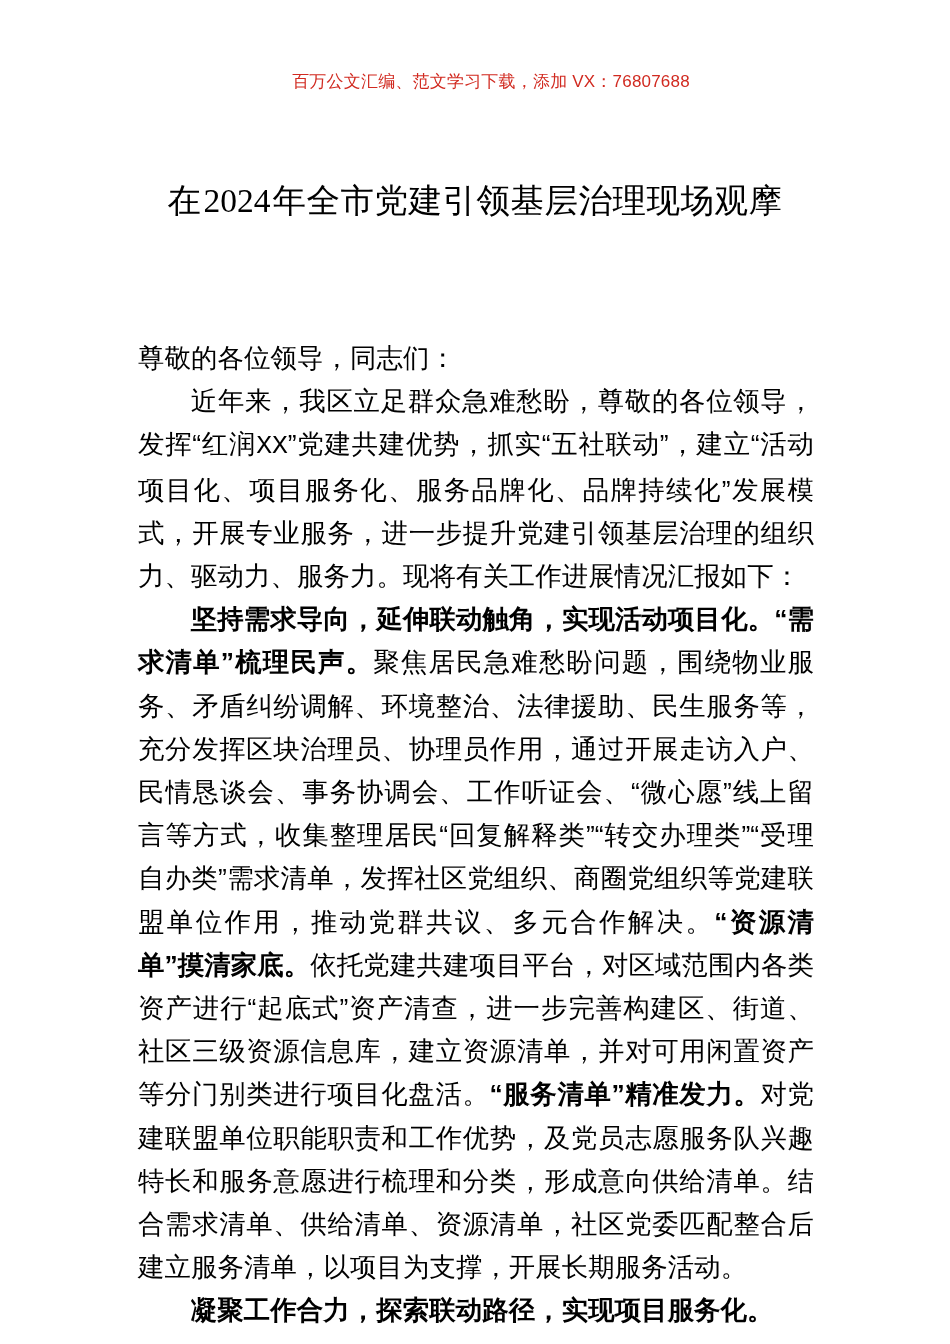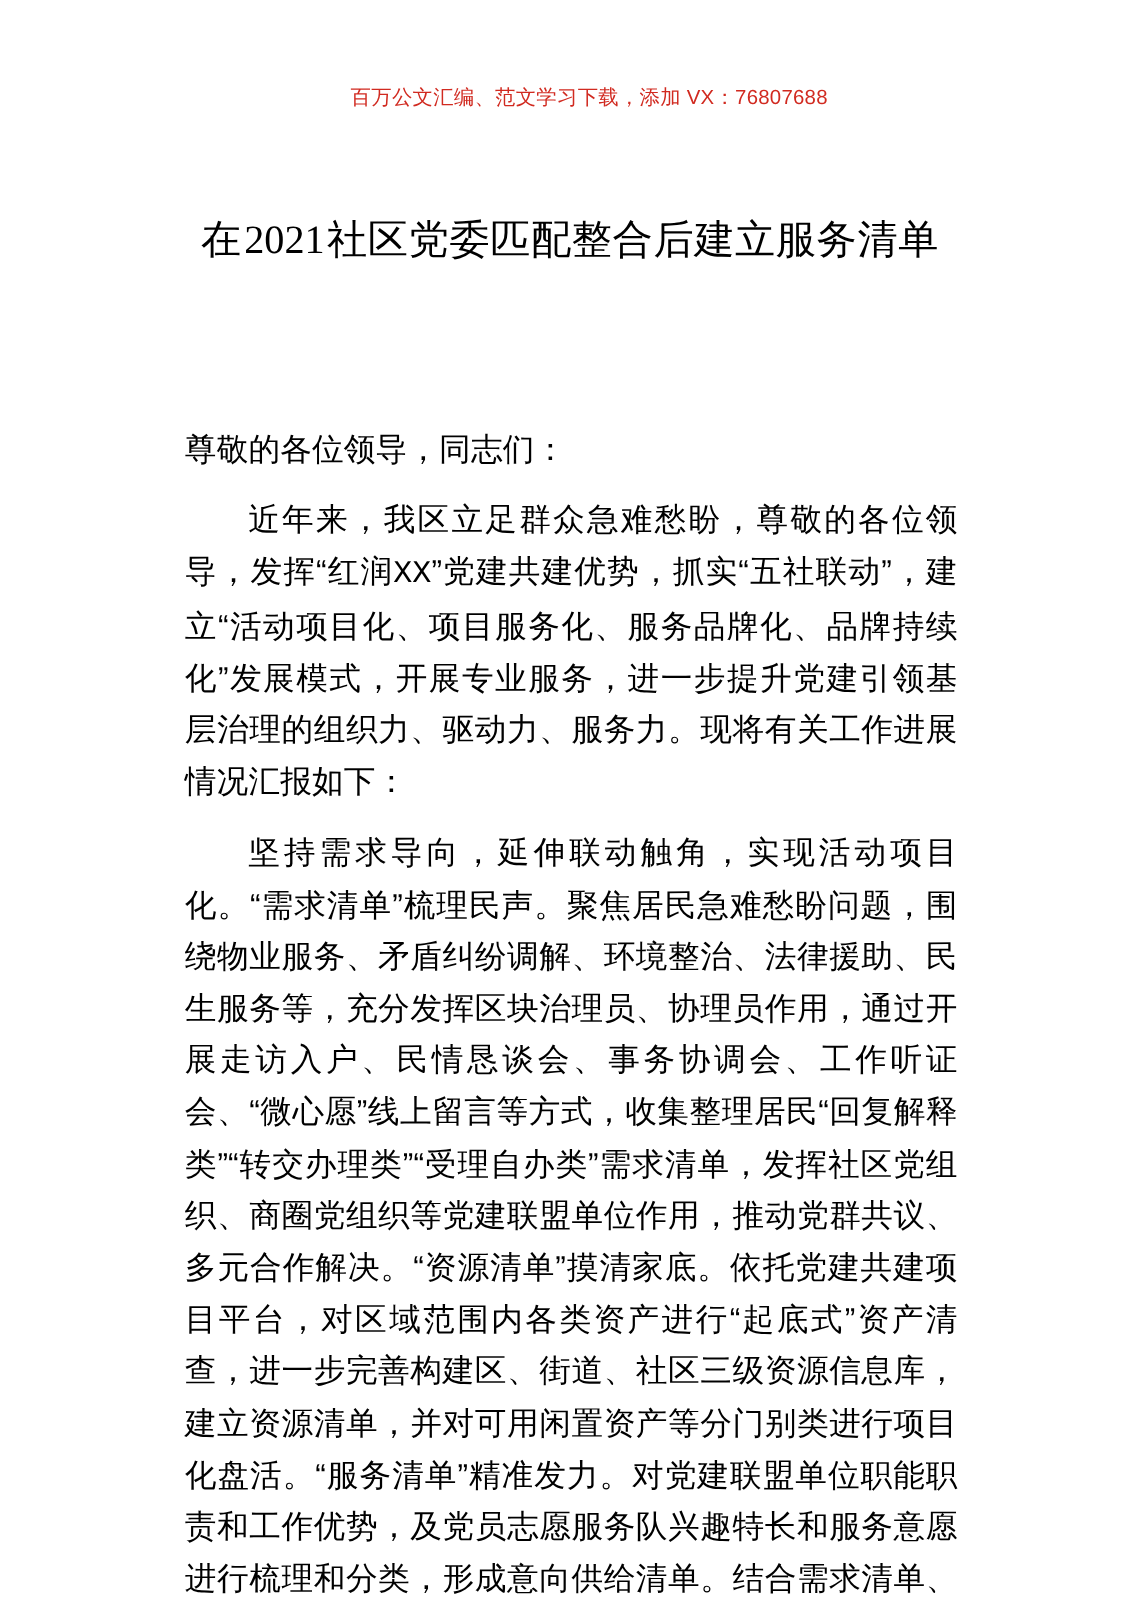--- a/index.html
+++ b/index.html
@@ -71,41 +71,41 @@
     left: 138px;
     width: 676px;
     font-size: 26.4px;
     line-height: 43.2px;
     text-align: justify;
     text-justify: inter-ideograph;
     letter-spacing: 0.1px;
     font-family: "Liberation Sans", "DejaVu Sans", sans-serif;
   }
   .doc-body p {
-    margin: 16px;
+    margin: 0;
     padding: 0;
     text-align: justify;
     text-justify: inter-ideograph;
   }
   .doc-body p.indent { text-indent: 2em; }
-  .doc-body b { font-weight: 400; }
+  .doc-body b { font-weight: 700; }
   .doc-body .lat {
     font-family: Liberation Mono, monospace;
     letter-spacing: 0;
   }
 </style>
 </head>
 <body>
 
 <div class="page">
 
   <div class="promo-header">百万公文汇编、范文学习下载，添加 VX：76807688</div>
 
   <div class="doc-title">
-    <span class="tline"><span>在</span><span class="lat">2021</span><span>社区党委匹配整合后建立服务清单</span></span>
+    <span class="tline"><span>在</span><span class="lat">2024</span><span>年全市党建引领基层治理现场观摩</span></span>
   </div>
 
   <div class="doc-body">
 
     <p>尊敬的各位领导，同志们：</p>
 
     <p class="indent"><span>近年来，我区立足群众急难愁盼，尊敬的各位领导，发挥“红润</span><span class="lat">XX</span><span>”党建共建优势，抓实“五社联动”，建立“活动项目化、项目服务化、服务品牌化、品牌持续化”发展模式，开展专业服务，进一步提升党建引领基层治理的组织力、驱动力、服务力。现将有关工作进展情况汇报如下：</span></p>
 
     <p class="indent"><b>坚持需求导向，延伸联动触角，实现活动项目化。</b><b>“需求清单”梳理民声。</b><span>聚焦居民急难愁盼问题，围绕物业服务、矛盾纠纷调解、环境整治、法律援助、民生服务等，充分发挥区块治理员、协理员作用，通过开展走访入户、民情恳谈会、事务协调会、工作听证会、“微心愿”线上留言等方式，收集整理居民“回复解释类”“转交办理类”“受理自办类”需求清单，发挥社区党组织、商圈党组织等党建联盟单位作用，推动党群共议、多元合作解决。</span><b>“资源清单”摸清家底。</b><span>依托党建共建项目平台，对区域范围内各类资产进行“起底式”资产清查，进一步完善构建区、街道、社区三级资源信息库，建立资源清单，并对可用闲置资产等分门别类进行项目化盘活。</span><b>“服务清单”精准发力。</b><span>对党建联盟单位职能职责和工作优势，及党员志愿服务队兴趣特长和服务意愿进行梳理和分类，形成意向供给清单。结合需求清单、供给清单、资源清单，社区党委匹配整合后建立服务清单，以项目为支撑，开展长期服务活动。</span></p>
 

